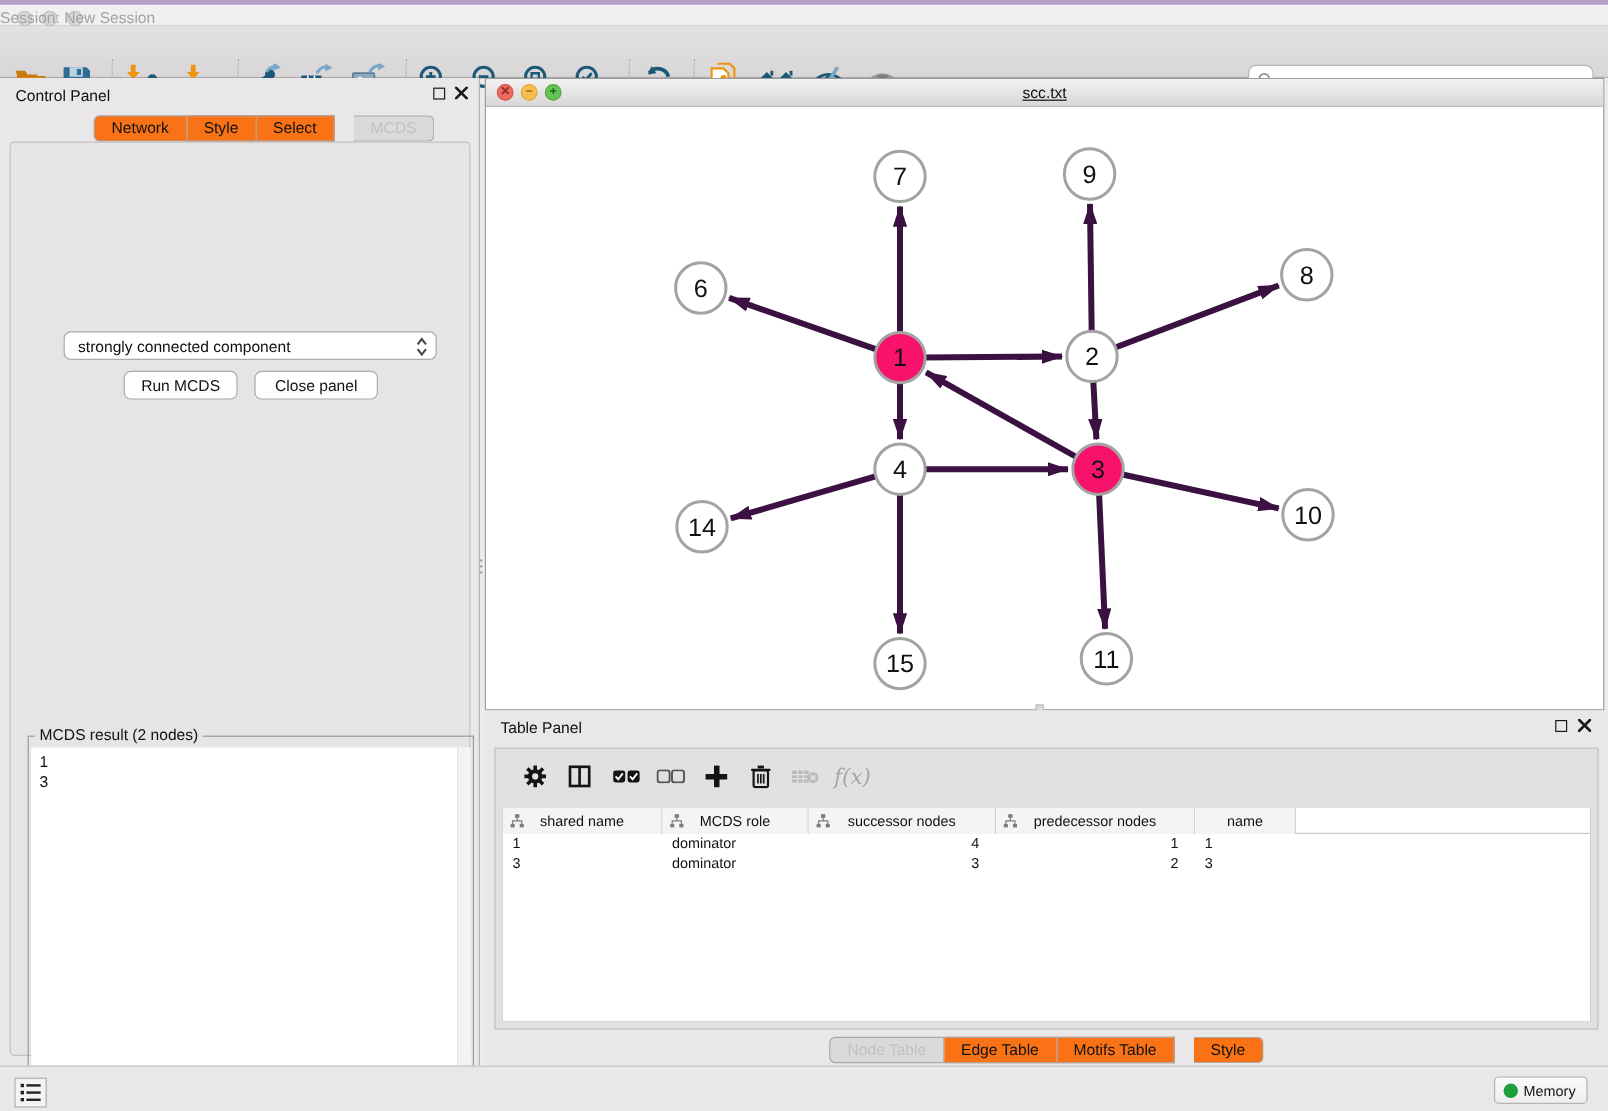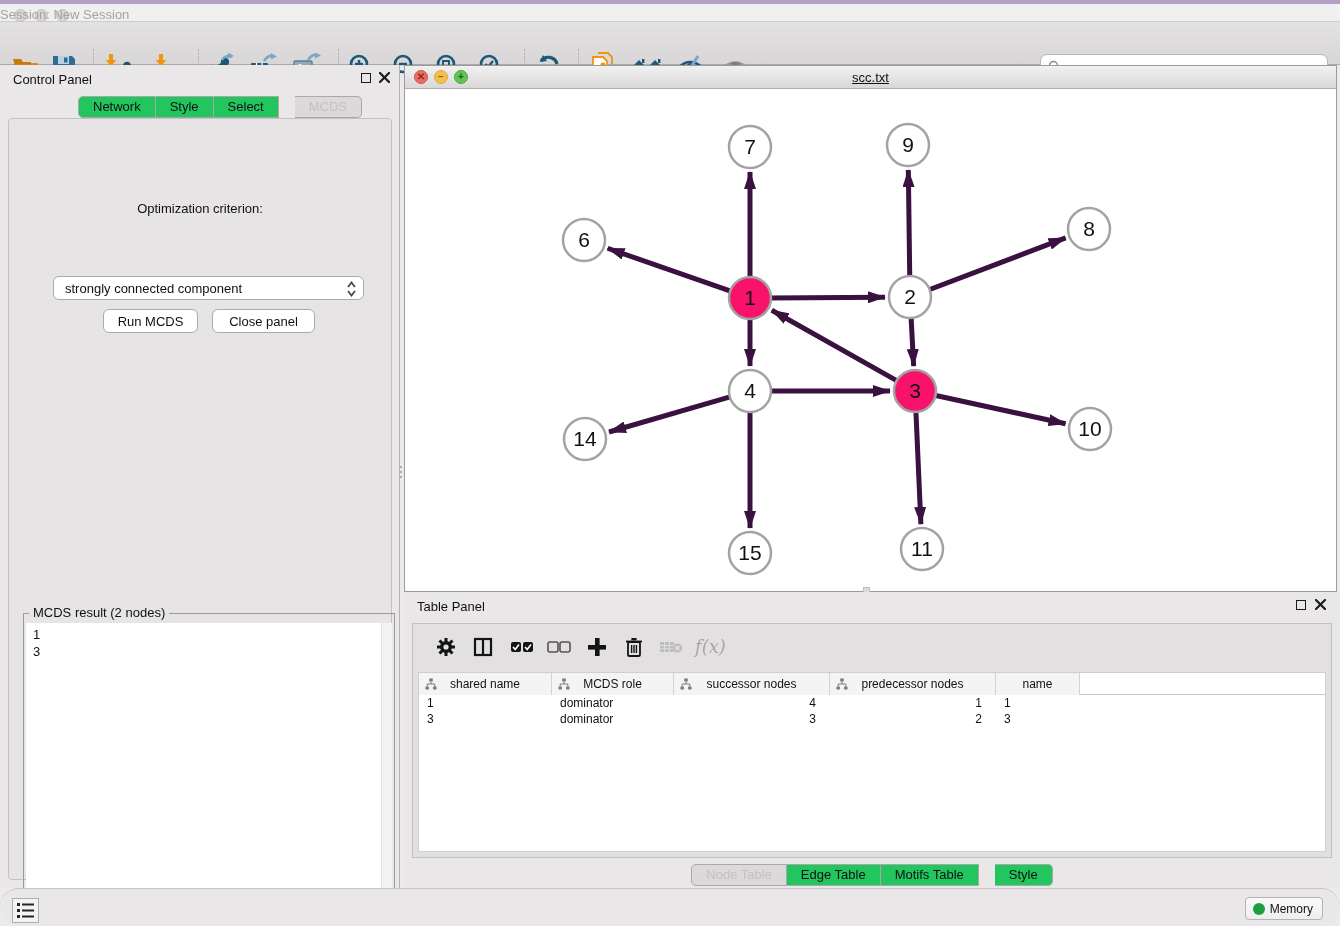--- a/index.html
+++ b/index.html
@@ -43,21 +43,21 @@
     font-family:"Liberation Sans", sans-serif;
   }
   
   .panel-head-title { position:absolute; left:13px; top:7px; font-size:13px; color:#111; }
   .float-icon { position:absolute; width:10px; height:10px; border:1.6px solid #1A1A1A; top:8px; cursor:pointer; background:transparent; }
   .close-icon { position:absolute; top:7px; cursor:pointer; }
   
   .seg { display:flex; }
   .seg .tab {
     height:22px; line-height:20px; padding:0 14px; font-size:13px; color:#111;
-    background:#22c55e; border:1px solid #A9A7A7; border-left:none; cursor:pointer;
+    background:#f97316; border:1px solid #A9A7A7; border-left:none; cursor:pointer;
     text-align:center; white-space:nowrap;
   }
   .seg .tab:first-child { border-left:1px solid #A9A7A7; border-radius:5px 0 0 5px; }
   .seg .tab:last-child { border-radius:0 5px 5px 0;margin-left:16px; }
   .seg .tab.active { background:#DBD9D9; color:#C3C1C1; }
   
   .control-panel {
     position:absolute; left:0; top:65px; width:400px; height:823px;
     background:#E9E7E7; border-right:1px solid #B5B3B3;padding-left:24px;
   }
@@ -137,21 +137,21 @@
     display:flex; align-items:center; justify-content:center;
   }
   .th svg { position:absolute; left:6px; top:5px; }
   .trow { display:flex; height:16px; }
   .td { font-size:12px; color:#111; line-height:16px; padding:0 8px; overflow:hidden; white-space:nowrap; }
   .td.r { text-align:right; padding-right:14px; }
   .tp-tabs { position:absolute; left:0; right:0; top:272px; display:flex; justify-content:center; }
   
   .statusbar {
     position:absolute; left:0; top:888px; width:1340px; height:38px;
-    background:#E9E7E7; border-top:1px solid #C6C4C4;border-radius:19px;
+    background:#E9E7E7; border-top:1px solid #C6C4C4;
   }
   .list-btn {
     position:absolute; left:12px; top:9px; width:27px; height:25px;
     background:#F4F3F3; border:1px solid #AFADAD; cursor:pointer;
   }
   .memory-btn {
     position:absolute; right:17px; top:8px; height:23px; padding:0 9px 0 7px;
     background:linear-gradient(#FBFAFA,#EFEEEE); border:1px solid #B5B3B3; border-radius:4px;
     display:flex; align-items:center; gap:5px; cursor:pointer;
     font-size:12px; color:#111; font-family:"Liberation Sans", sans-serif;
@@ -338,21 +338,20 @@
   </svg>
 
   <div class="seg cp-tabs">
     <div class="tab">Network</div>
     <div class="tab">Style</div>
     <div class="tab">Select</div>
     <div class="tab active">MCDS</div>
   </div>
 
   <div class="cp-box">
-    <div class="cp-opt-label">Optimization criterion:</div>
     <div class="cp-select">
       <span class="val">strongly connected component</span>
       <svg width="9" height="16" viewBox="0 0 9 16">
         <path d="M1 6 L4.5 1.5 L8 6" fill="none" stroke="#4A4848" stroke-width="1.8"></path>
         <path d="M1 10 L4.5 14.5 L8 10" fill="none" stroke="#4A4848" stroke-width="1.8"></path>
       </svg>
     </div>
     <button class="cp-btn run-btn">Run MCDS</button>
     <button class="cp-btn closep-btn">Close panel</button>
 

